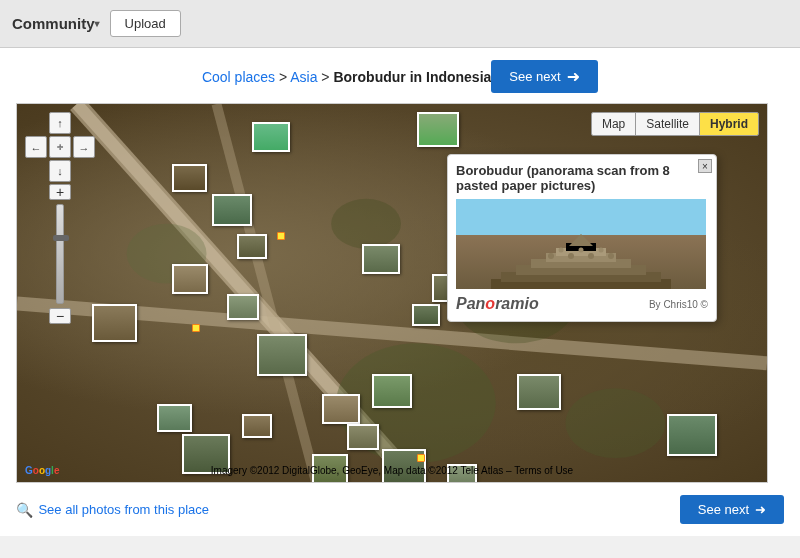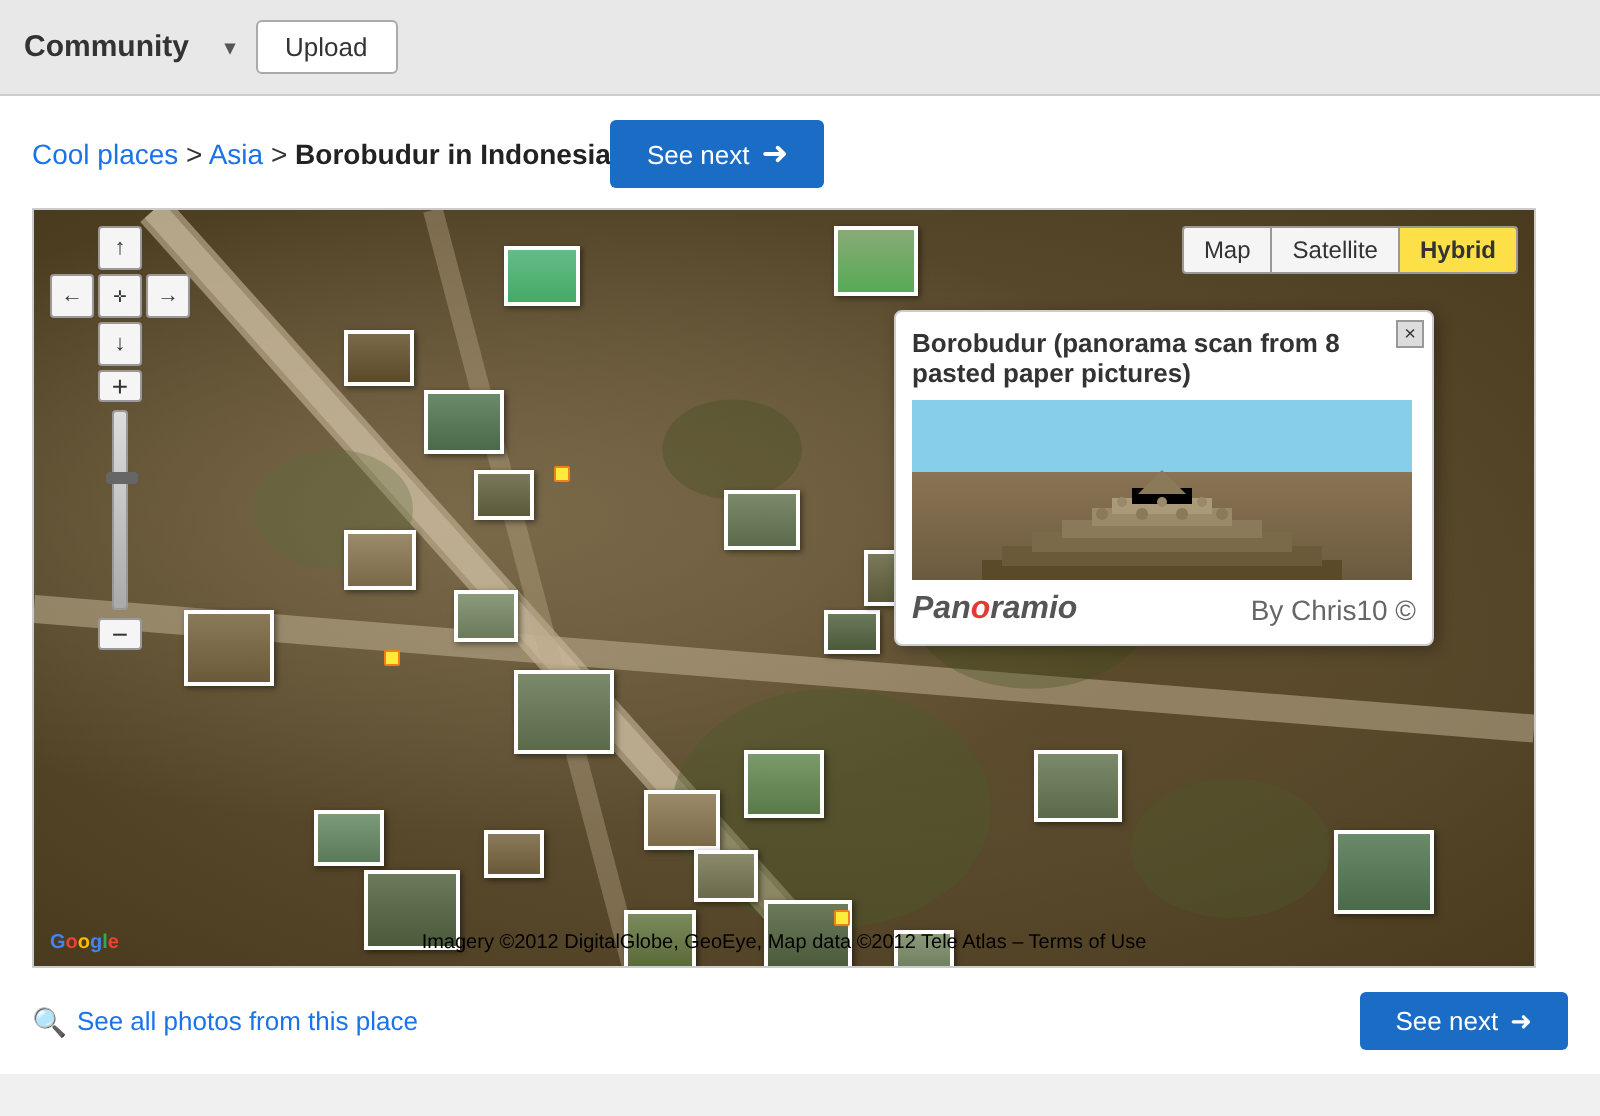--- a/index.html
+++ b/index.html
@@ -17,21 +17,21 @@
     }
     #community-btn {
       font-size: 15px;
       font-weight: bold;
       color: #333;
       background: none;
       border: none;
       cursor: pointer;
       display: flex;
       align-items: center;
-      gap: 18px;
+      gap: 0;
     }
     #community-btn .arrow-down {
       font-size: 10px;
       color: #555;
     }
     #upload-btn {
       background: #fff;
       border: 1px solid #aaa;
       border-radius: 3px;
       padding: 5px 14px;
@@ -43,21 +43,21 @@
     
     #main-content {
       background: #fff;
       padding: 12px 16px 0 16px;
     }
 
     
     #breadcrumb-row {
       display: flex;
       align-items: center;
-      justify-content: flex-start;
+      justify-content: center;
       margin-bottom: 10px;
     }
     #breadcrumb {
       font-size: 14px;
       color: #333;
     }
     #breadcrumb a {
       color: #1a73e8;
       text-decoration: none;
     }
@@ -254,21 +254,21 @@
       font-size: 12px;
     }
     #panoramio-logo {
       font-size: 16px;
       font-weight: bold;
       font-style: italic;
     }
     #panoramio-logo .pan { color: #555; }
     #panoramio-logo .o { color: #e53935; }
     #panoramio-logo .ramio { color: #555; }
-    #popup-author { color: #666; font-size: 14px; padding-left: 48px; }
+    #popup-author { color: #666; font-size: 10px; padding-left: 48px; }
 
     
     #google-logo {
       position: absolute;
       bottom: 6px;
       left: 8px;
       font-size: 10px;
       font-weight: bold;
       z-index: 10;
     }

